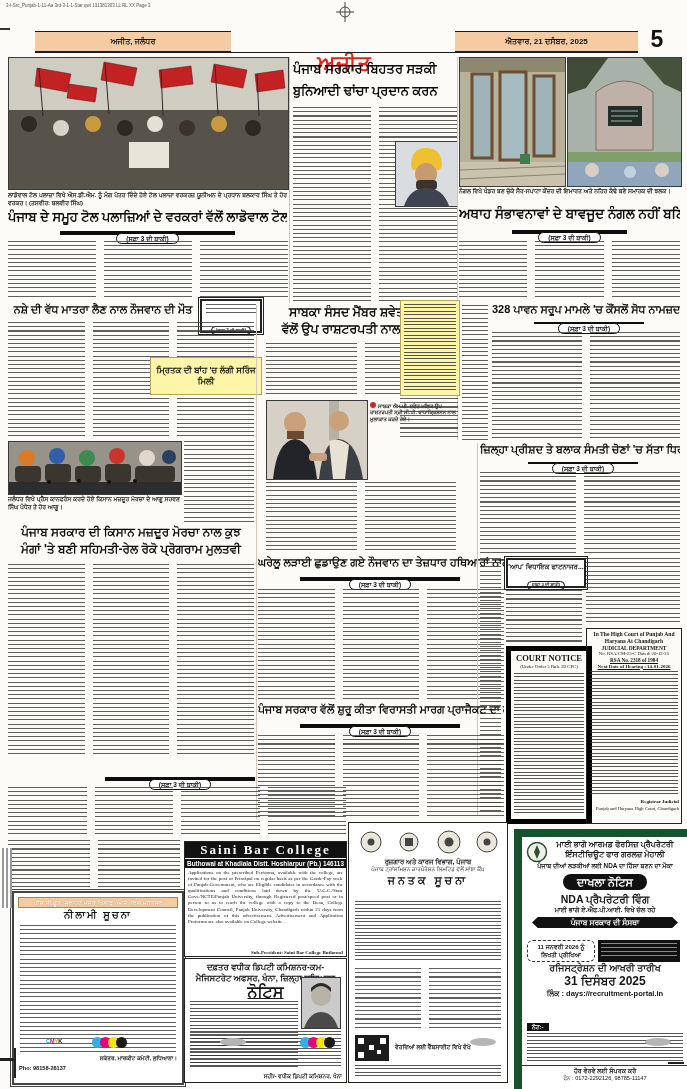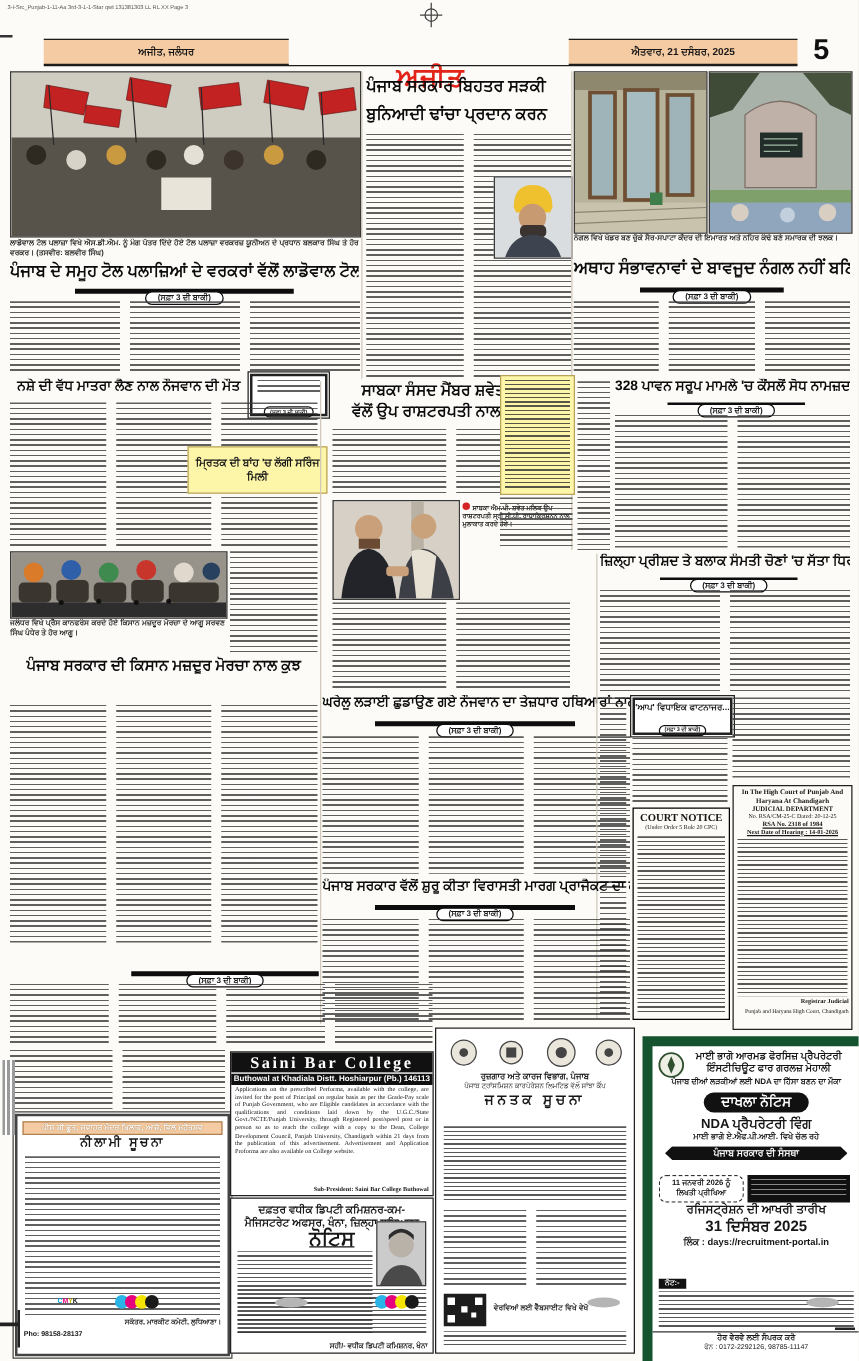--- a/index.html
+++ b/index.html
@@ -249,20 +249,21 @@
           <circle cx="40" cy="40" r="2"></circle>
           <circle cx="70" cy="39" r="2"></circle>
           <circle cx="100" cy="40" r="2"></circle>
           <circle cx="126" cy="39" r="2"></circle>
         </g>
     </svg>
   </div>
   <div class="abs cap" style="left:8px;top:495px;width:172px;height:27px;">ਜਲੰਧਰ ਵਿਖੇ ਪ੍ਰੈੱਸ ਕਾਨਫਰੰਸ ਕਰਦੇ ਹੋਏ ਕਿਸਾਨ ਮਜ਼ਦੂਰ ਮੋਰਚਾ ਦੇ ਆਗੂ ਸਰਵਣ ਸਿੰਘ ਪੰਧੇਰ ਤੇ ਹੋਰ ਆਗੂ।</div>
   <div class="abs col" style="left:184px;top:441px;width:70px;height:81px;"></div>
   <div class="abs hl" style="left:8px;top:525px;width:246px;font-size:12px;">ਪੰਜਾਬ ਸਰਕਾਰ ਦੀ ਕਿਸਾਨ ਮਜ਼ਦੂਰ ਮੋਰਚਾ ਨਾਲ ਕੁਝ</div>
+  <div class="abs hl" style="left:8px;top:542px;width:246px;font-size:12px;">ਮੰਗਾਂ 'ਤੇ ਬਣੀ ਸਹਿਮਤੀ-ਰੇਲ ਰੋਕੋ ਪ੍ਰੋਗਰਾਮ ਮੁਲਤਵੀ</div>
   <div class="abs cols" style="left:8px;top:564px;width:246px;height:190px;">
     <div class="col"></div>
     <div class="col"></div>
     <div class="col"></div>
   </div>
 
   <div class="abs vr" style="left:256px;top:305px;height:514px;"></div>
   <div class="abs hl" style="left:258px;top:556px;width:246px;font-size:11px;">ਘਰੇਲੂ ਲੜਾਈ ਛੁਡਾਉਣ ਗਏ ਨੌਜਵਾਨ ਦਾ ਤੇਜ਼ਧਾਰ ਹਥਿਆਰਾਂ ਨਾਲ ਕਤਲ</div>
   <div class="abs tagrow" style="left:300px;top:573px;width:160px;">
     <span class="bar"></span><span class="lbl">(ਸਫ਼ਾ 3 ਦੀ ਬਾਕੀ)</span>
@@ -283,21 +284,21 @@
     <div class="col"></div>
   </div>
   <div class="abs col" style="left:480px;top:558px;width:21px;height:256px;"></div>
 
   <div class="abs box2" style="left:506px;top:558px;width:76px;height:26px;">
     <div class="c b" style="font-size:7px;line-height:10px;margin-top:2px;">'ਆਪ' ਵਿਧਾਇਕ ਫਾਟਨਾਜਰ...</div>
     <div class="c"><span style="display:inline-block;border:1px solid #111;border-radius:7px;font-size:4.4px;line-height:6.5px;padding:0 4px;font-weight:bold;">(ਸਫ਼ਾ 3 ਦੀ ਬਾਕੀ)</span></div>
   </div>
   <div class="abs col" style="left:506px;top:590px;width:76px;height:52px;"></div>
 
-  <div class="abs" style="left:506px;top:646px;width:76px;height:168px;border:1px solid #000000;">
+  <div class="abs" style="left:506px;top:646px;width:76px;height:168px;border:5px solid #000000;">
     <div class="c b eng" style="font-size:8.5px;line-height:11px;margin-top:2px;">COURT NOTICE</div>
     <div class="c eng" style="font-size:4.8px;line-height:6px;">(Under Order 5 Rule 20 CPC)</div>
     <div class="col d" style="position:absolute;left:3px;right:3px;top:22px;bottom:3px;"></div>
   </div>
 
   <div class="abs" style="left:586px;top:628px;width:94px;height:194px;border:1.5px solid #222;">
     <div class="c b eng" style="font-size:5.6px;line-height:6.8px;margin:2px 2px 0;">In The High Court of Punjab And Haryana At Chandigarh</div>
     <div class="c b eng" style="font-size:5.4px;line-height:6.6px;">JUDICIAL DEPARTMENT</div>
     <div class="c eng" style="font-size:4.8px;line-height:6px;">No. RSA/CM-25-C   Dated: 20-12-25</div>
     <div class="c b eng" style="font-size:5.2px;line-height:6.4px;text-decoration:underline;">RSA No. 2318 of 1984</div>

